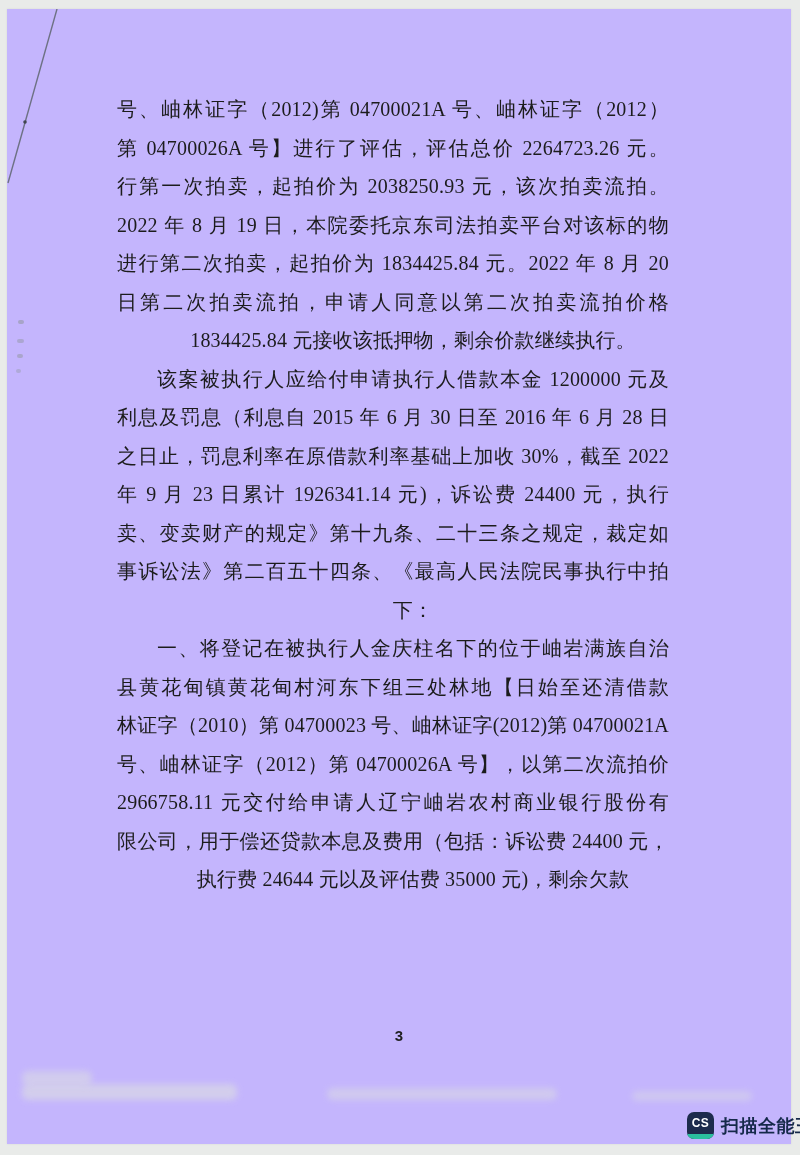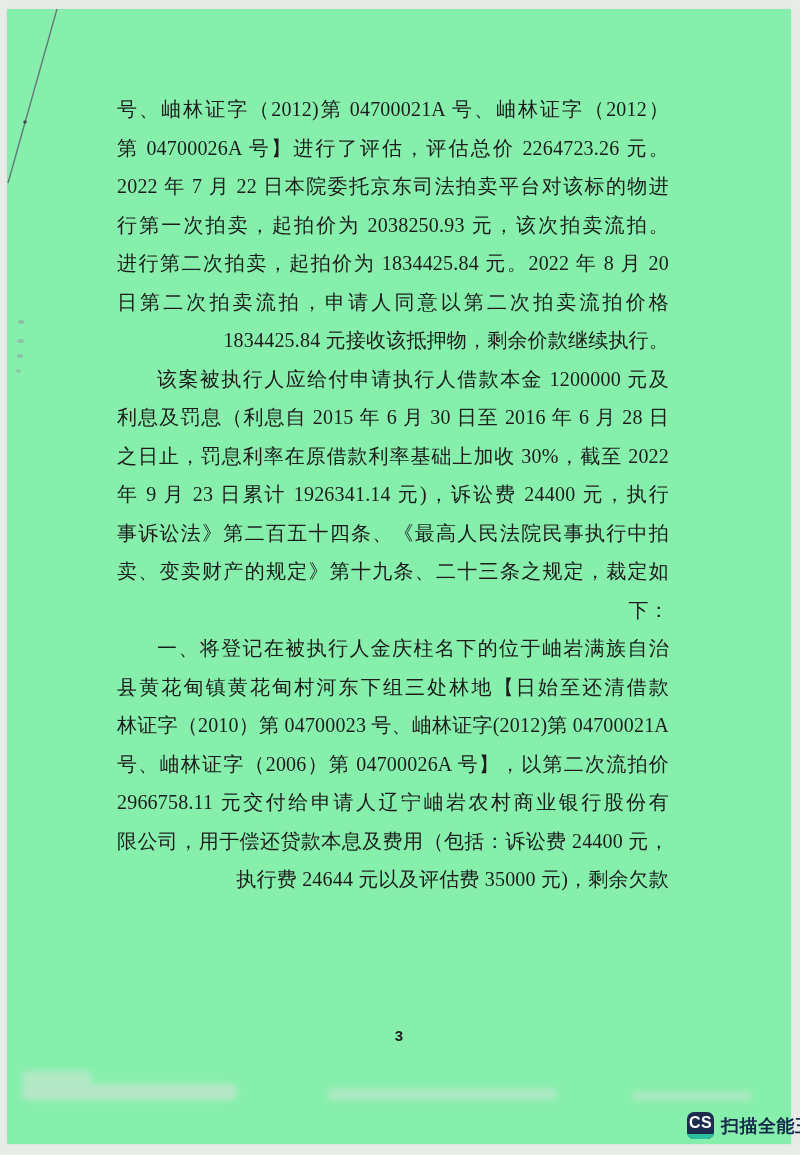--- a/index.html
+++ b/index.html
@@ -16,21 +16,21 @@
     width: 800px;
     height: 1155px;
     background: #e9ebe9;
   }
   .page {
     position: absolute;
     left: 7px;
     top: 9px;
     width: 784px;
     height: 1135px;
-    background: #86efac;
+    background: #c4b5fd;
     box-shadow: 0 0 2px rgba(0,0,0,0.08);
   }
   
   .scratch-svg {
     position: absolute;
     left: 0; top: 0;
     width: 784px; height: 1135px;
     pointer-events: none;
   }
   
@@ -68,21 +68,21 @@
     line-height: 38.5px;
     height: 38.5px;
     white-space: normal;
     text-align: justify;
     text-align-last: justify;
     text-justify: inter-character;
     letter-spacing: 0.2px;
     overflow: hidden;
   }
   .line.end {
-    text-align: right;
+    text-align: center;
     text-align-last: auto;
     margin-left: 40px;
   }
   .line.indent {
     padding-left: 40px;
     width: 512px;
   }
   .page-number {
     position: absolute;
     left: 0;
@@ -111,21 +111,21 @@
     background: #1d2b4c;
     overflow: hidden;
     display: flex;
     align-items: flex-start;
     justify-content: center;
   }
   .wm-badge .badge-text {
     color: #ffffff;
     font-family: "Liberation Sans", sans-serif;
     font-weight: bold;
-    font-size: 16px;
+    font-size: 12px;
     line-height: 22px;
     letter-spacing: 0.5px;
   }
   .wm-badge .badge-strip {
     position: absolute;
     left: 0; bottom: 0;
     width: 100%;
     height: 5px;
     background: #2abf9e;
   }
@@ -155,36 +155,36 @@
     <span class="punch-dot pd4"></span>
 
     <span class="smudge sm1"></span>
     <span class="smudge sm2"></span>
     <span class="smudge sm3"></span>
     <span class="smudge sm4"></span>
 
     <div class="content">
       <div class="line">号、岫林证字（2012)第 04700021A 号、岫林证字（2012）</div>
       <div class="line">第 04700026A 号】进行了评估，评估总价 2264723.26 元。</div>
-      <div class="line">2022 年 7 月 22 日本院委托京东司法拍卖平台对该标的物进</div>
       <div class="line">行第一次拍卖，起拍价为 2038250.93 元，该次拍卖流拍。</div>
+      <div class="line">2022 年 8 月 19 日，本院委托京东司法拍卖平台对该标的物</div>
       <div class="line">进行第二次拍卖，起拍价为 1834425.84 元。2022 年 8 月 20</div>
       <div class="line">日第二次拍卖流拍，申请人同意以第二次拍卖流拍价格</div>
       <div class="line end">1834425.84 元接收该抵押物，剩余价款继续执行。</div>
       <div class="line indent">该案被执行人应给付申请执行人借款本金 1200000 元及</div>
       <div class="line">利息及罚息（利息自 2015 年 6 月 30 日至 2016 年 6 月 28 日</div>
       <div class="line">之日止，罚息利率在原借款利率基础上加收 30%，截至 2022</div>
       <div class="line">年 9 月 23 日累计 1926341.14 元)，诉讼费 24400 元，执行</div>
+      <div class="line">卖、变卖财产的规定》第十九条、二十三条之规定，裁定如</div>
       <div class="line">事诉讼法》第二百五十四条、《最高人民法院民事执行中拍</div>
-      <div class="line">卖、变卖财产的规定》第十九条、二十三条之规定，裁定如</div>
       <div class="line end">下：</div>
       <div class="line indent">一、将登记在被执行人金庆柱名下的位于岫岩满族自治</div>
       <div class="line">县黄花甸镇黄花甸村河东下组三处林地【日始至还清借款</div>
       <div class="line">林证字（2010）第 04700023 号、岫林证字(2012)第 04700021A</div>
-      <div class="line">号、岫林证字（2006）第 04700026A 号】，以第二次流拍价</div>
+      <div class="line">号、岫林证字（2012）第 04700026A 号】，以第二次流拍价</div>
       <div class="line">2966758.11 元交付给申请人辽宁岫岩农村商业银行股份有</div>
       <div class="line">限公司，用于偿还贷款本息及费用（包括：诉讼费 24400 元，</div>
       <div class="line end">执行费 24644 元以及评估费 35000 元)，剩余欠款 4236657.7</div>
     </div>
 
     <div class="page-number">3</div>
   </div>
 
   <div class="watermark">
     <span class="wm-badge">

